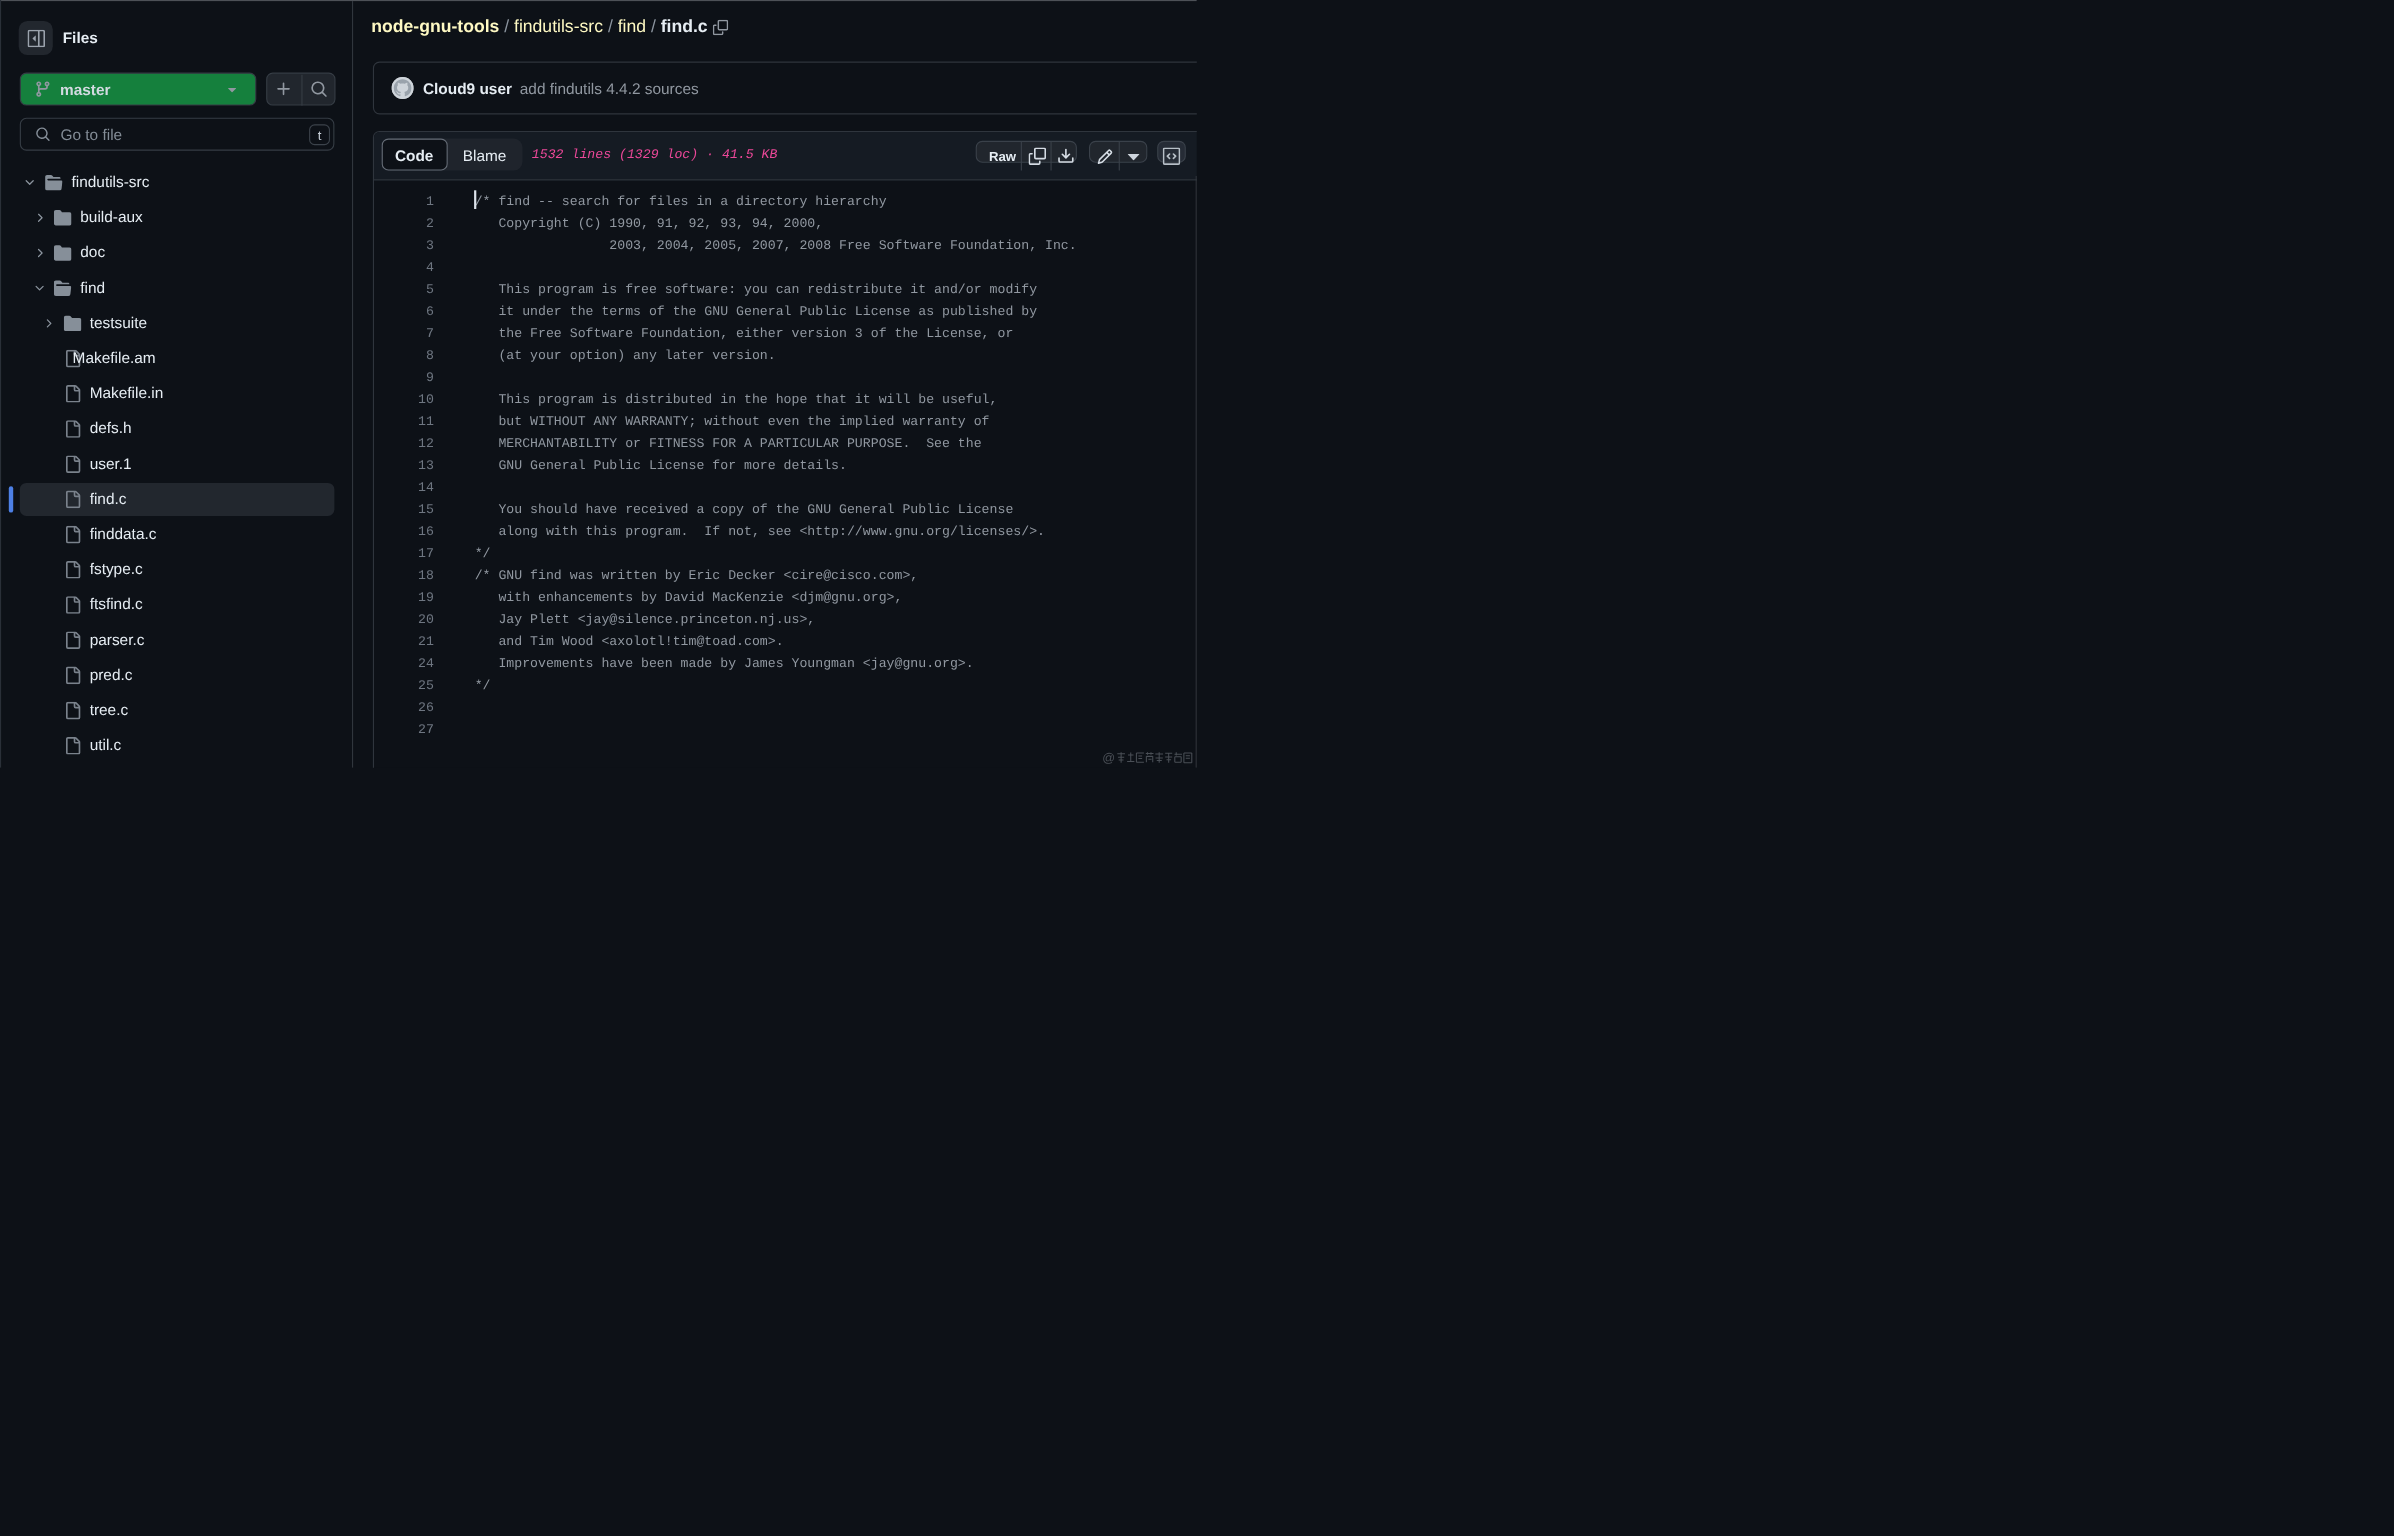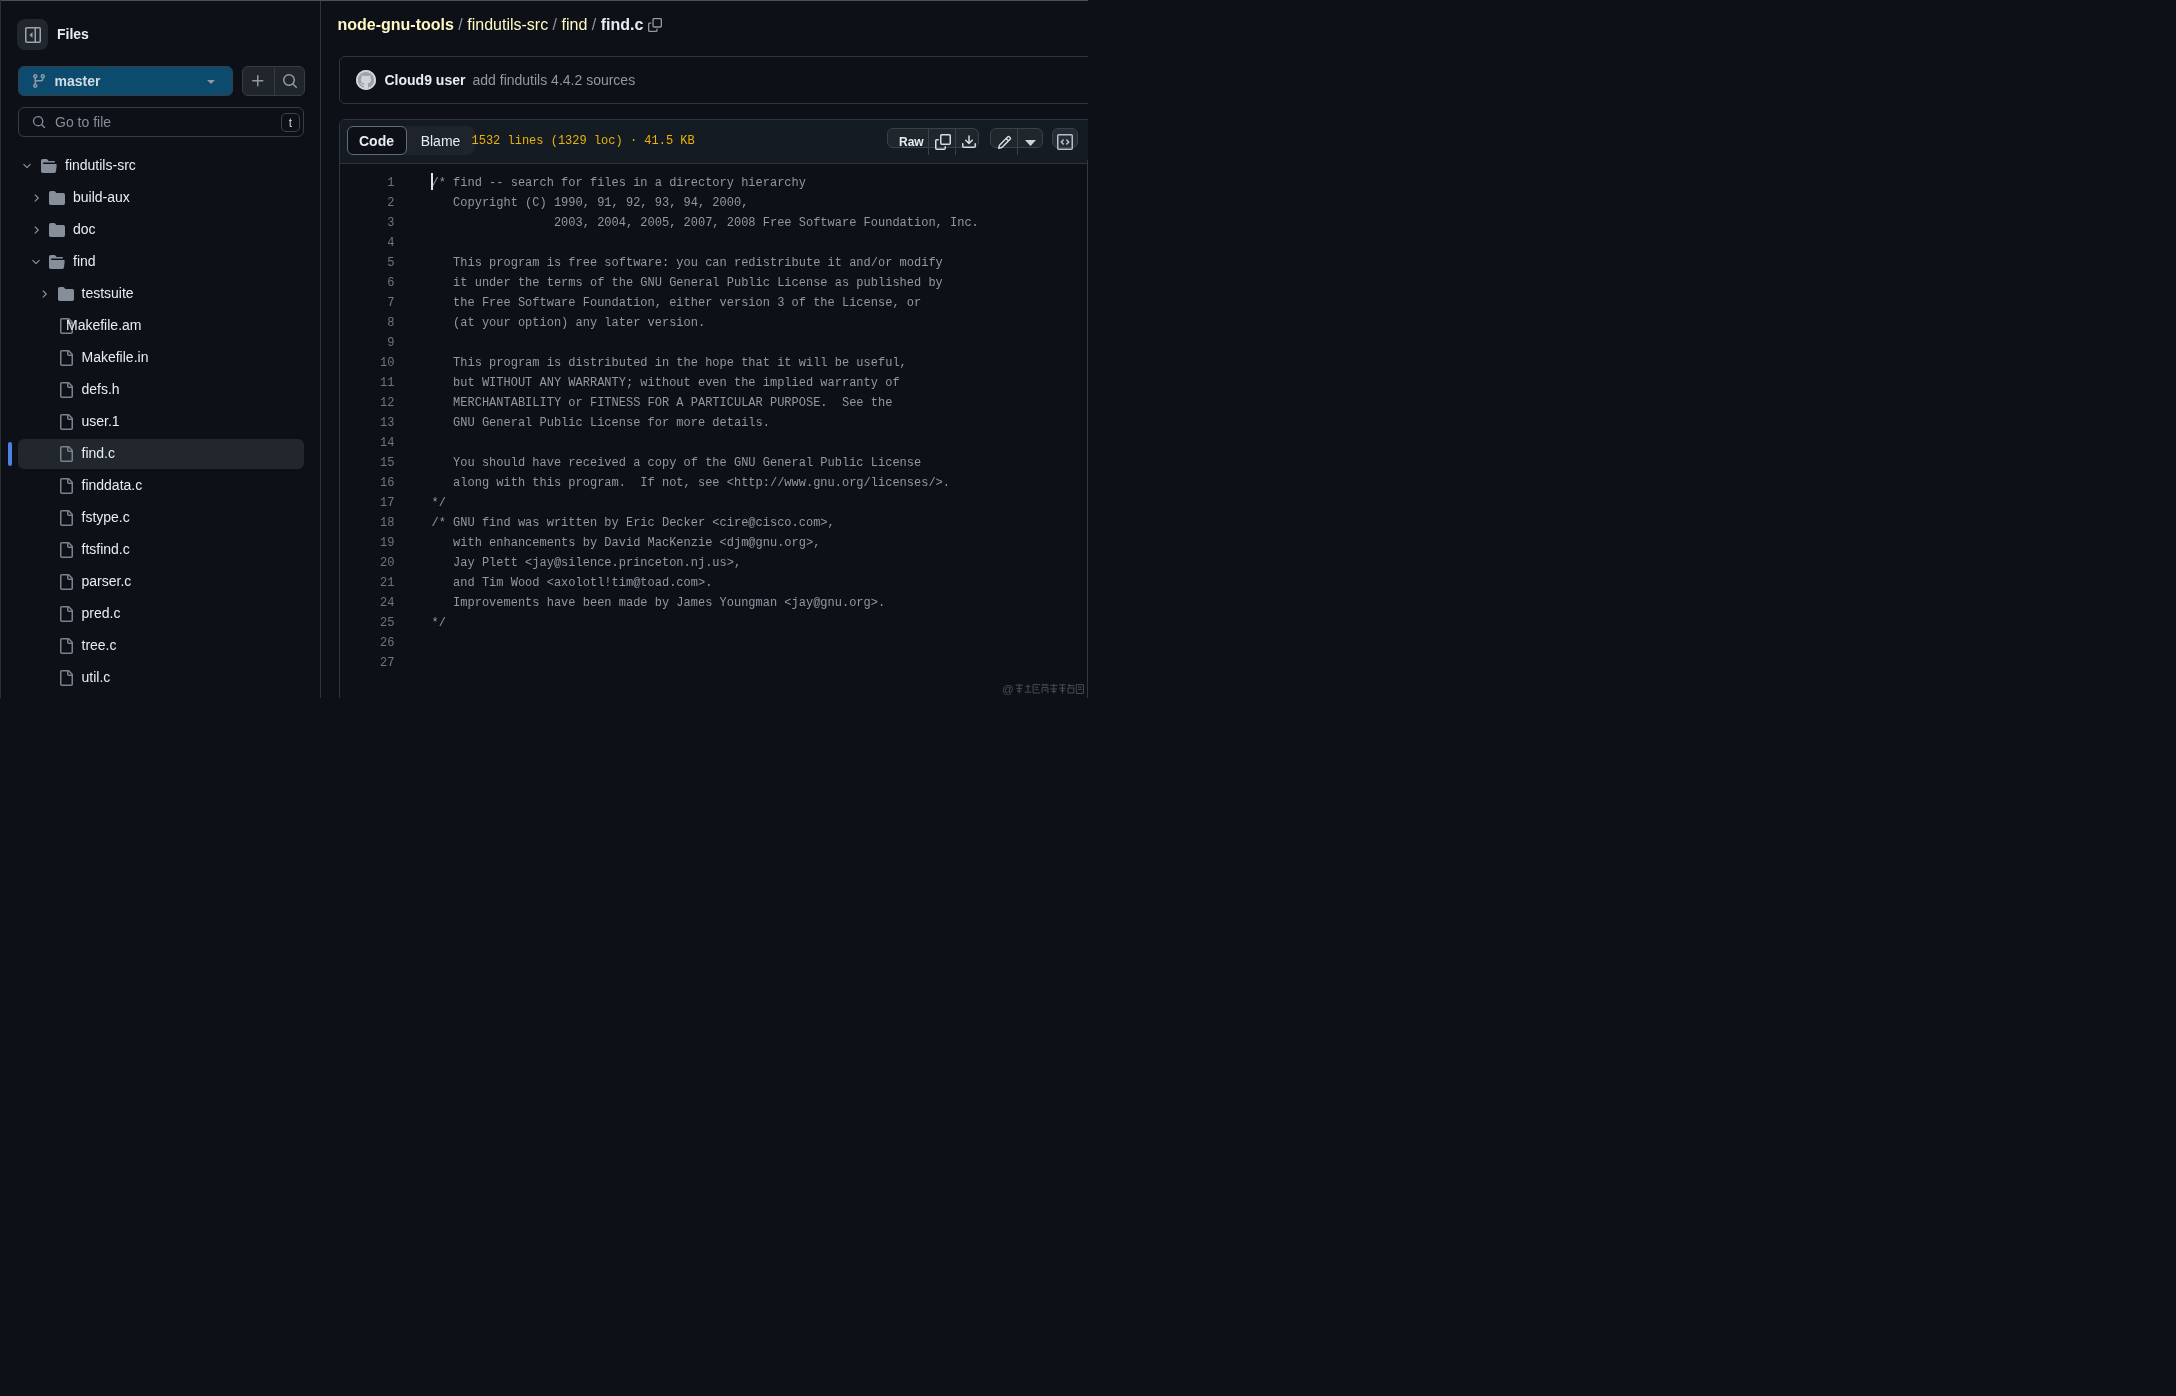--- a/index.html
+++ b/index.html
@@ -5,21 +5,21 @@
 body { background:#0d1117; font-family:"Liberation Sans",sans-serif; position:relative; }
 .ic { position:absolute; }
 .topline { position:absolute; left:0; top:0; width:1088px; height:1px; background:#4d5157; z-index:9; }
 .leftline { position:absolute; left:0; top:0; width:1px; height:698px; background:#2a3038; z-index:9; }
 .divider { position:absolute; left:320px; top:1px; width:1px; height:697px; background:#30363d; }
 
 
 .sidebar { position:absolute; left:1px; top:1px; width:319px; height:697px; }
 .togglebtn { position:absolute; left:16px; top:18px; width:31px; height:31px; background:#22272e; border-radius:8px; }
 .files-h { position:absolute; left:56px; top:25px; font-size:14px; font-weight:700; color:#e6edf3; }
-.branchbox { position:absolute; left:16.5px; top:65px; width:215px; height:30px; background:#0c4a6e; border:1px solid #363d45; border-radius:6px; }
+.branchbox { position:absolute; left:16.5px; top:65px; width:215px; height:30px; background:#15803d; border:1px solid #363d45; border-radius:6px; }
 .branchbox .lbl { position:absolute; left:36px; top:6px; font-size:14px; font-weight:600; color:#d3dae1; }
 .btngroup { position:absolute; left:240.5px; top:65px; width:63px; height:30px; background:#21262d; border:1px solid #363d45; border-radius:6px; }
 .btngroup .sep { position:absolute; left:31px; top:0; width:1px; height:28px; background:#363d45; }
 .gotofile { position:absolute; left:17px; top:105.5px; width:286px; height:30px; border:1px solid #363d45; border-radius:6px; background:transparent; }
 .gotofile .ph { position:absolute; left:36px; top:6px; font-size:14px; color:#848d97; }
 .tbadge { position:absolute; left:262px; top:5px; width:19px; height:19px; border:1px solid #3c434b; border-radius:5px; color:#c9d1d9; font-size:12px; text-align:center; line-height:18px; }
 
 
 .trow { position:absolute; left:0; width:319px; height:32px; }
 .tname { position:absolute; top:7px; font-size:14px; color:#e6edf3; }
@@ -37,21 +37,21 @@
 .avatar { position:absolute; left:16px; top:13px; width:20px; height:20px; border-radius:50%; background:#c6ccd2; }
 .cname { position:absolute; left:45px; top:14.5px; font-size:14px; font-weight:700; color:#e6edf3; }
 .cmsg  { position:absolute; left:133px; top:14.5px; font-size:14px; color:#9198a1; }
 
 .codebox { position:absolute; left:17.5px; top:117.5px; width:762px; height:590px; border:1px solid #2f353d; border-radius:6px 6px 0 0; overflow:hidden; background:#0d1117; }
 .toolbar { position:absolute; left:0; top:0; width:100%; height:44px; background:#151b23; border-bottom:1px solid #2f353d; }
 .segwrap { position:absolute; left:7px; top:6.5px; height:29px; background:#1f242c; border-radius:8px; display:flex; }
 .seg { font-size:14px; height:29px; display:flex; align-items:center; justify-content:center; color:#e6edf3; }
 .seg.on { width:60px; background:#0d1117; border:1px solid #656c76; border-radius:6px; font-weight:600; }
 .seg.off { width:68px; font-weight:400; }
-.meta { position:absolute; left:132px; top:14px; font-family:"Liberation Mono",monospace; font-size:12px; color:#eab308; }
+.meta { position:absolute; left:144px; top:14px; font-family:"Liberation Mono",monospace; font-size:12px; color:#ec4899;font-style:italic; }
 .grp { position:absolute; top:8px; height:20px; background:#21262d; border:1px solid #3a414a; border-radius:6px; }
 .grp .vsep { position:absolute; top:0; width:1px; height:26px; background:#3a414a; }
 .rawlbl { position:absolute; left:11px; top:6px; font-size:12px; font-weight:600; color:#e6edf3; }
 .codelines { position:absolute; left:0; top:53px; width:100%; }
 .cl { display:flex; height:20px; font-family:"Liberation Mono",monospace; font-size:12px; line-height:20px; }
 .ln { width:55px; text-align:right; color:#6e7681; flex:none; }
 .lc { padding-left:37px; white-space:pre; color:#9198a1; }
 .cursor { position:absolute; left:91.5px; top:53.5px; width:1.5px; height:17px; background:#dde4ec; }
 .wm { position:absolute; left:1002px; top:683px; }
 </style></head><body>

